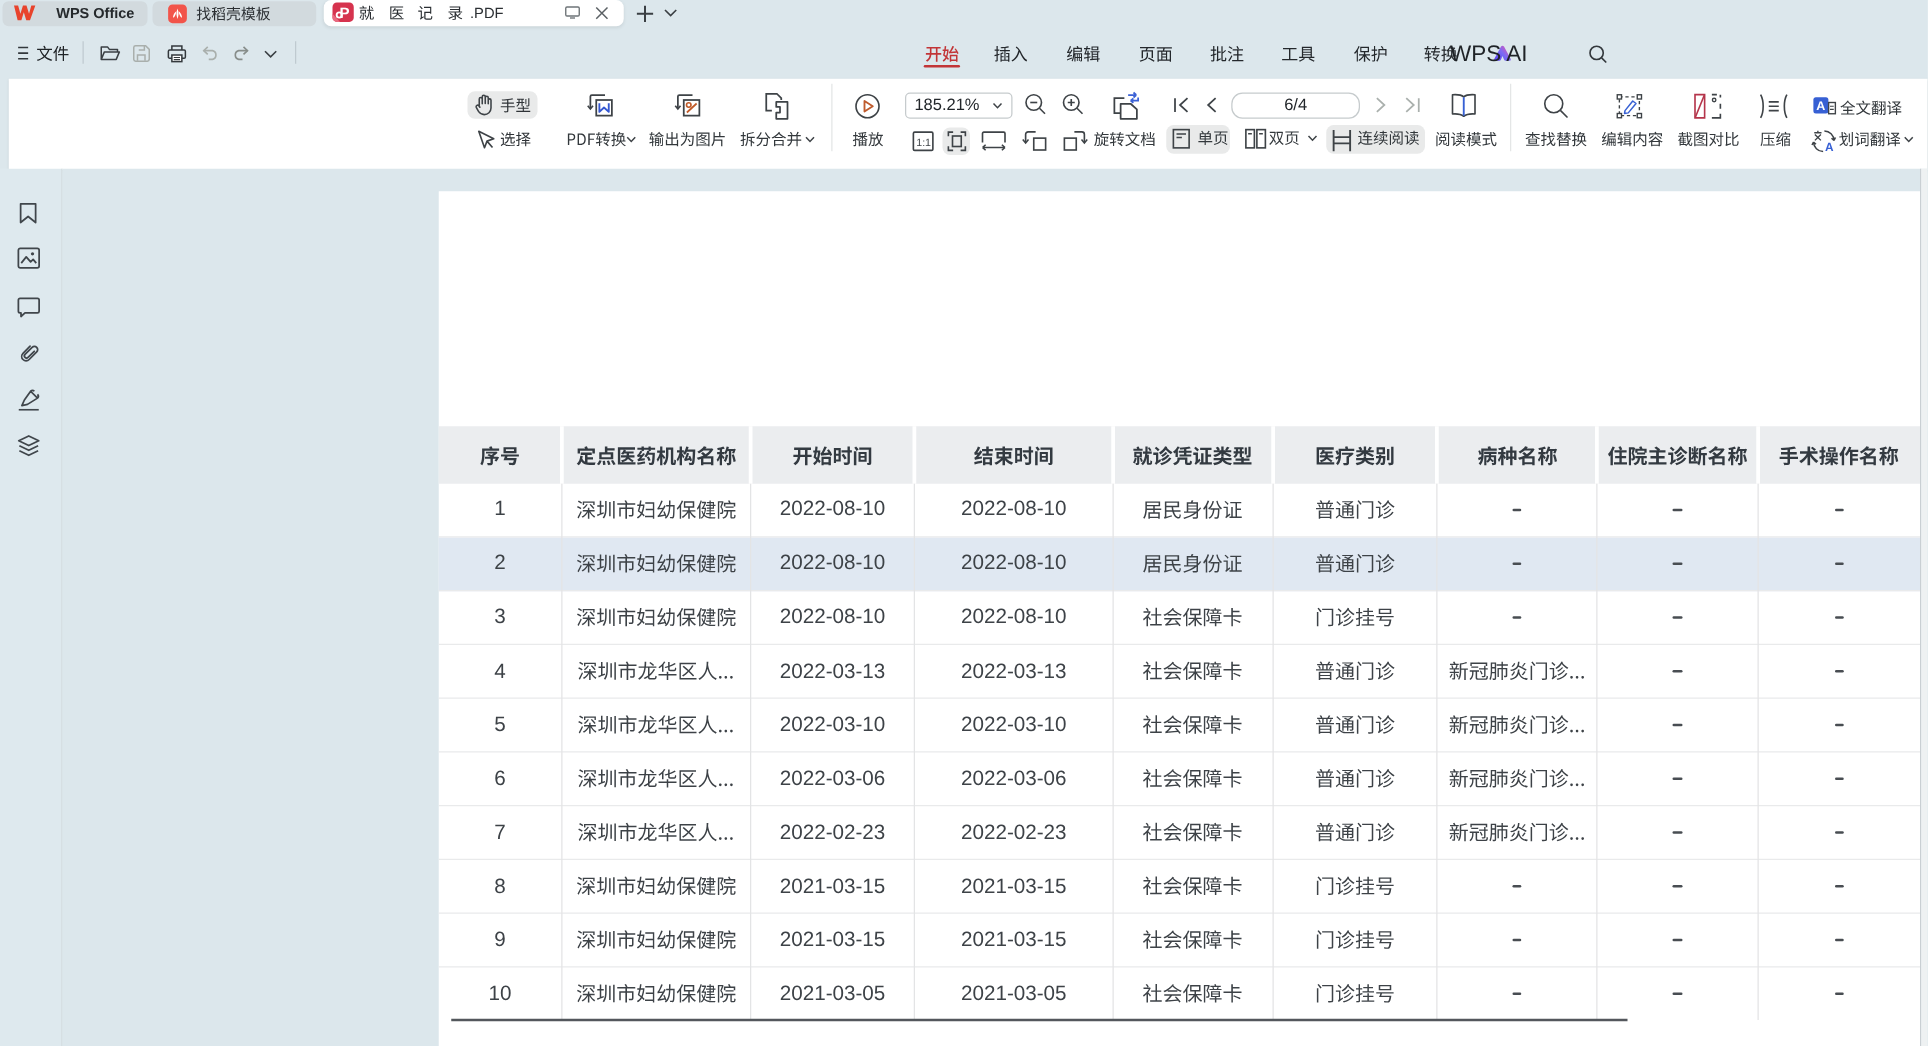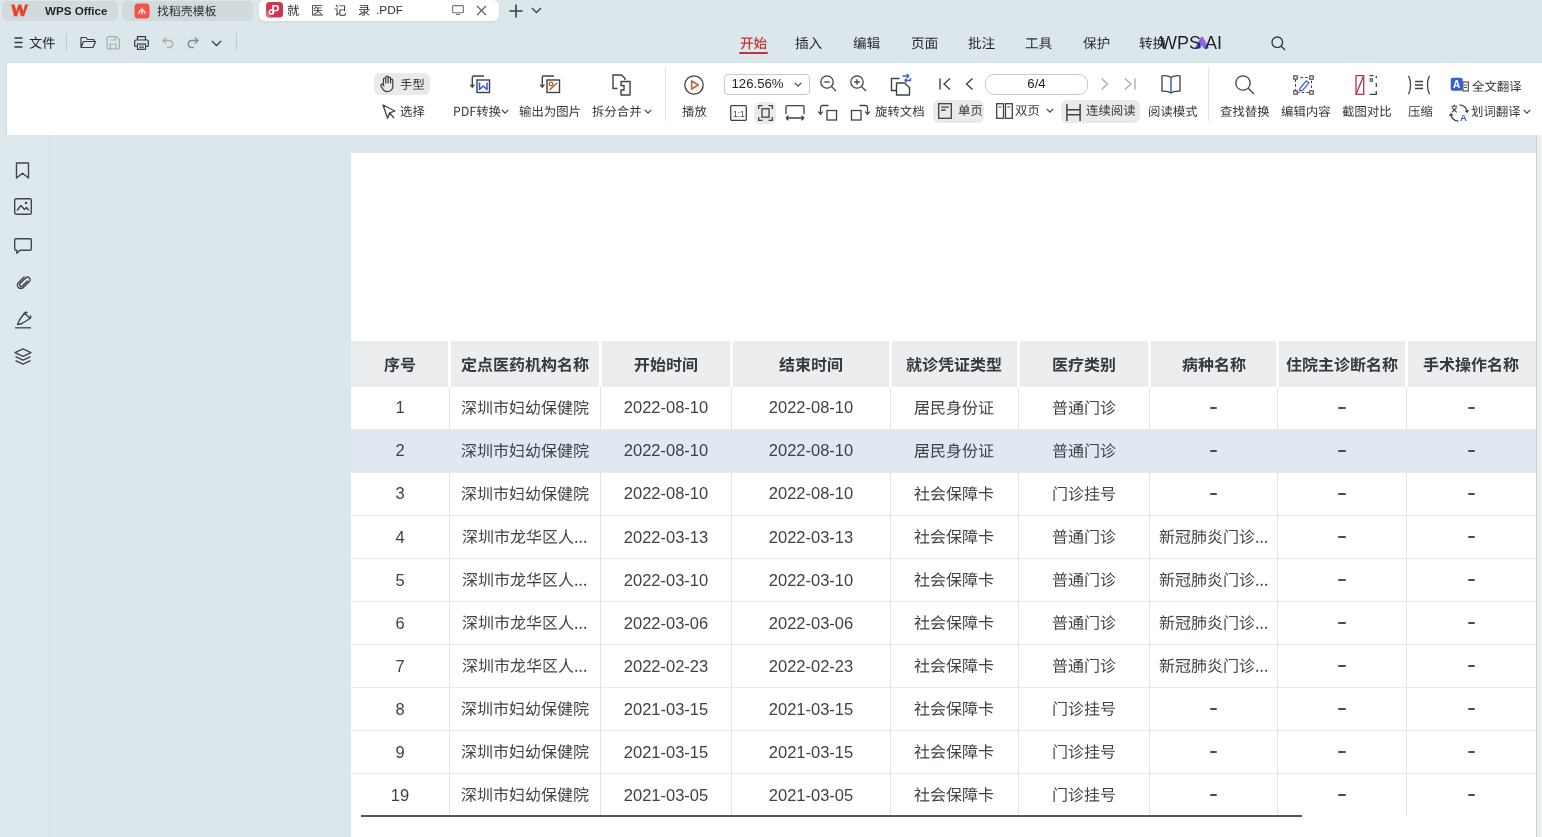--- a/index.html
+++ b/index.html
@@ -225,21 +225,21 @@
   </svg>
 <div class="ab" style="left:664.5px;top:66.5px;width:1.0px;height:54.0px;background:#e4e6e6;"></div>
 <svg class="ab" style="left:684.0px;top:75.0px" width="20" height="20" viewBox="0 0 20 20">
     <circle cx="10" cy="10" r="9.2" fill="none" stroke="#3e4347" stroke-width="1.3"></circle>
     <path d="M7.6 5.8 L14.2 10 L7.6 14.2 Z" fill="none" stroke="#bf5b2d" stroke-width="1.5" stroke-linejoin="round"></path>
   </svg>
 <svg class="ab" style="left:681.8px;top:102.6px" width="27" height="17">
     <use href="#g20" x="0" y="12.96" fill="#33383c"></use>
   </svg>
 <div class="ab" style="left:724.0px;top:73.5px;width:86.0px;height:21.0px;background:#fff;border-radius:4px;border:1px solid #c6cbcd;box-sizing:border-box;"></div>
-<div class="ab" style="font-size:13.2px;color:#22262a;font-weight:normal;font-family:'Liberation Sans',sans-serif;left:731.5px;top:74.8px;white-space:nowrap;line-height:18.5px;">126.56%</div>
+<div class="ab" style="font-size:13.2px;color:#22262a;font-weight:normal;font-family:'Liberation Sans',sans-serif;left:731.5px;top:74.8px;white-space:nowrap;line-height:18.5px;">185.21%</div>
 <svg class="ab" style="left:793.5px;top:82.0px" width="8" height="5.5" viewBox="0 0 8 5.5">
     <path d="M0.8 0.8 L4 4.2 L7.2 0.8" fill="none" stroke="#3e4347" stroke-width="1.2"></path>
   </svg>
 <svg class="ab" style="left:819.5px;top:75.0px" width="17" height="17" viewBox="0 0 17 17">
     <circle cx="7" cy="7" r="6.2" fill="none" stroke="#3e4347" stroke-width="1.3"></circle>
     <path d="M11.6 11.6 L16 16" stroke="#3e4347" stroke-width="1.3"></path>
     <path d="M4.2 7 H9.8" stroke="#3e4347" stroke-width="1.3"></path>
   </svg>
 <svg class="ab" style="left:850.0px;top:75.0px" width="17" height="17" viewBox="0 0 17 17">
     <circle cx="7" cy="7" r="6.2" fill="none" stroke="#3e4347" stroke-width="1.3"></circle>
@@ -601,21 +601,21 @@
 <div class="ab" style="font-size:16.5px;color:#3d4247;font-weight:normal;font-family:'Liberation Sans',sans-serif;left:751.0px;top:740.5px;width:120px;text-align:center;line-height:23.1px;">2021-03-15</div>
 <svg class="ab" style="left:914.2px;top:741.2px" width="82" height="22">
     <use href="#g44" x="0" y="16.72" fill="#3d4247"></use>
   </svg>
 <svg class="ab" style="left:1051.8px;top:741.2px" width="66" height="22">
     <use href="#g45" x="0" y="16.72" fill="#3d4247"></use>
   </svg>
 <div class="ab" style="left:1209.9px;top:750.9px;width:7.2px;height:1.8px;background:#484d52;border-radius:1px;"></div>
 <div class="ab" style="left:1338.4px;top:750.9px;width:7.2px;height:1.8px;background:#484d52;border-radius:1px;"></div>
 <div class="ab" style="left:1467.7px;top:750.9px;width:7.2px;height:1.8px;background:#484d52;border-radius:1px;"></div>
-<div class="ab" style="font-size:16.5px;color:#3d4247;font-weight:normal;font-family:'Liberation Sans',sans-serif;left:370.0px;top:783.5px;width:60px;text-align:center;line-height:23.1px;">19</div>
+<div class="ab" style="font-size:16.5px;color:#3d4247;font-weight:normal;font-family:'Liberation Sans',sans-serif;left:370.0px;top:783.5px;width:60px;text-align:center;line-height:23.1px;">10</div>
 <svg class="ab" style="left:460.8px;top:784.2px" width="130" height="22">
     <use href="#g41" x="0" y="16.72" fill="#3d4247"></use>
   </svg>
 <div class="ab" style="font-size:16.5px;color:#3d4247;font-weight:normal;font-family:'Liberation Sans',sans-serif;left:606.0px;top:783.5px;width:120px;text-align:center;line-height:23.1px;">2021-03-05</div>
 <div class="ab" style="font-size:16.5px;color:#3d4247;font-weight:normal;font-family:'Liberation Sans',sans-serif;left:751.0px;top:783.5px;width:120px;text-align:center;line-height:23.1px;">2021-03-05</div>
 <svg class="ab" style="left:914.2px;top:784.2px" width="82" height="22">
     <use href="#g44" x="0" y="16.72" fill="#3d4247"></use>
   </svg>
 <svg class="ab" style="left:1051.8px;top:784.2px" width="66" height="22">
     <use href="#g45" x="0" y="16.72" fill="#3d4247"></use>

